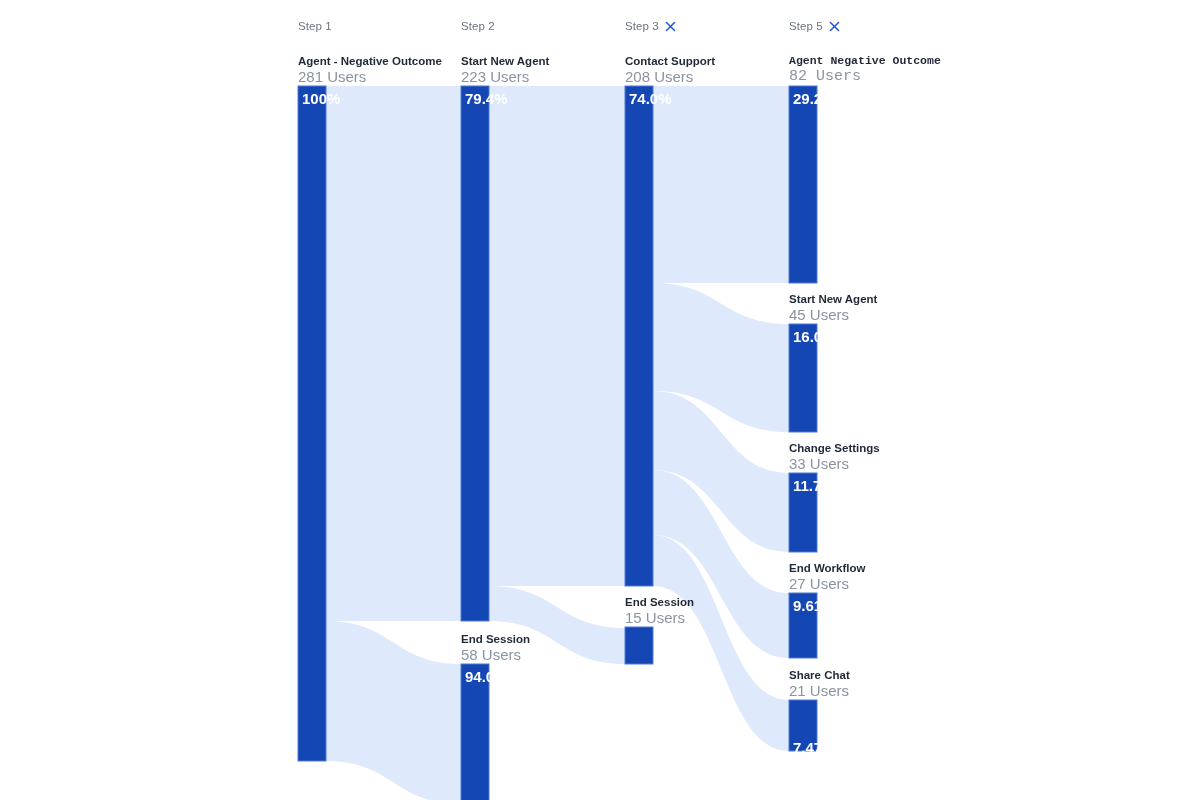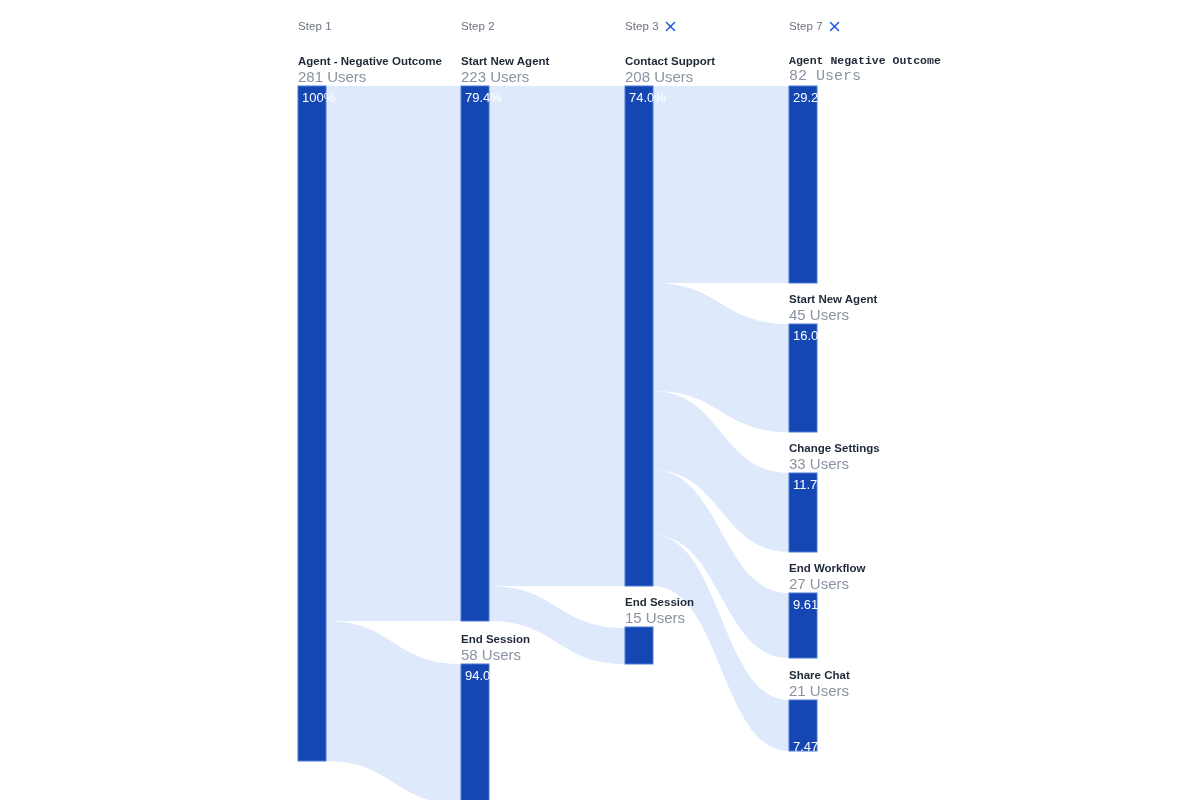--- a/index.html
+++ b/index.html
@@ -42,22 +42,22 @@
   }
   .node-users{
     font-size:15px;
     color:#8b93a1;
     line-height:14px;
     margin-top:2px;
     white-space:nowrap;
   }
   .bar-pct{
     position:absolute;
-    font-size:13px;
-    font-weight:normal;
+    font-size:15px;
+    font-weight:bold;
     color:#ffffff;
     white-space:nowrap;
     pointer-events:none;
   }
   svg{display:block;}
 </style>
 </head>
 <body>
 
 <div id="canvas">
@@ -91,21 +91,21 @@
       </div>
       <div class="step-header" style="left: 625px; top: 4px;">
         <span>Step 3</span>
         <span class="close-x">
           <svg width="11" height="11" viewBox="0 0 12 12">
             <path d="M1.6,1.6 L10.4,10.4 M10.4,1.6 L1.6,10.4" stroke="#1a56db" stroke-width="1.6" stroke-linecap="round" fill="none"></path>
           </svg>
         </span>
       </div>
       <div class="step-header" style="left: 789px; top: 4px;">
-        <span>Step 7</span>
+        <span>Step 5</span>
         <span class="close-x">
           <svg width="11" height="11" viewBox="0 0 12 12">
             <path d="M1.6,1.6 L10.4,10.4 M10.4,1.6 L1.6,10.4" stroke="#1a56db" stroke-width="1.6" stroke-linecap="round" fill="none"></path>
           </svg>
         </span>
       </div>
       <div class="node-label" style="left: 298px; top: 38px;">
         <div class="node-title">Agent - Negative Outcome</div>
         <div class="node-users">281 Users</div>
       </div>

